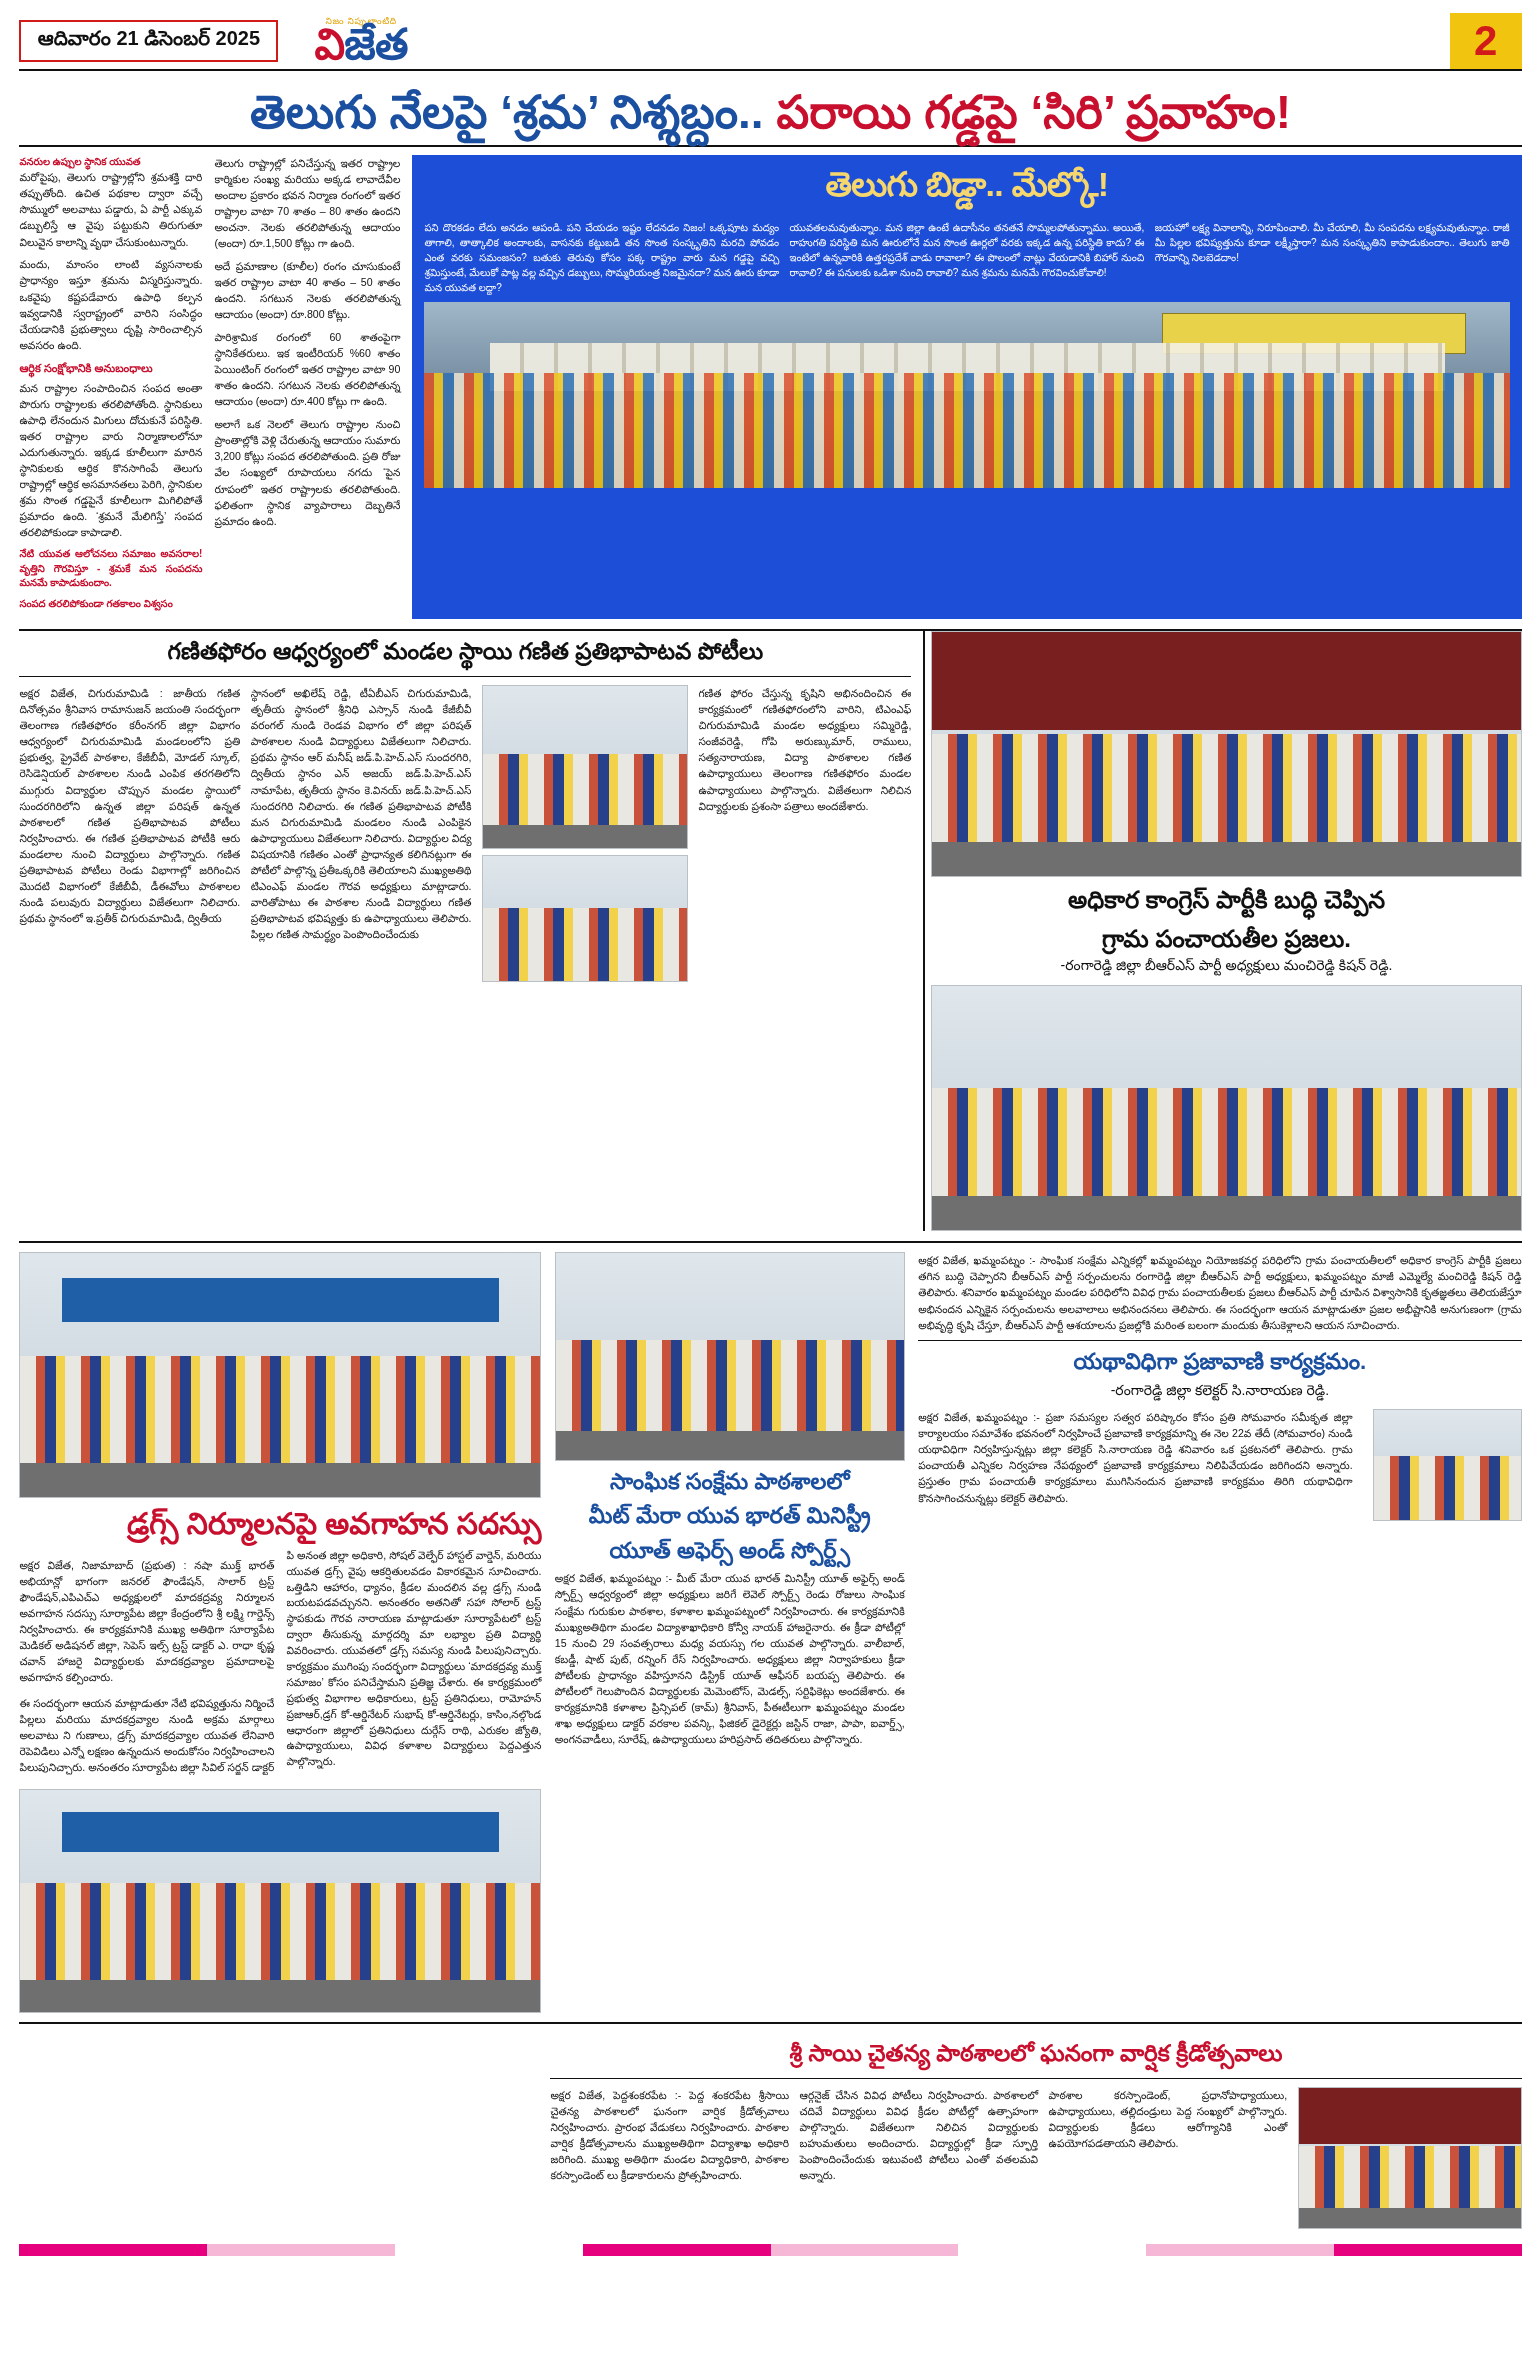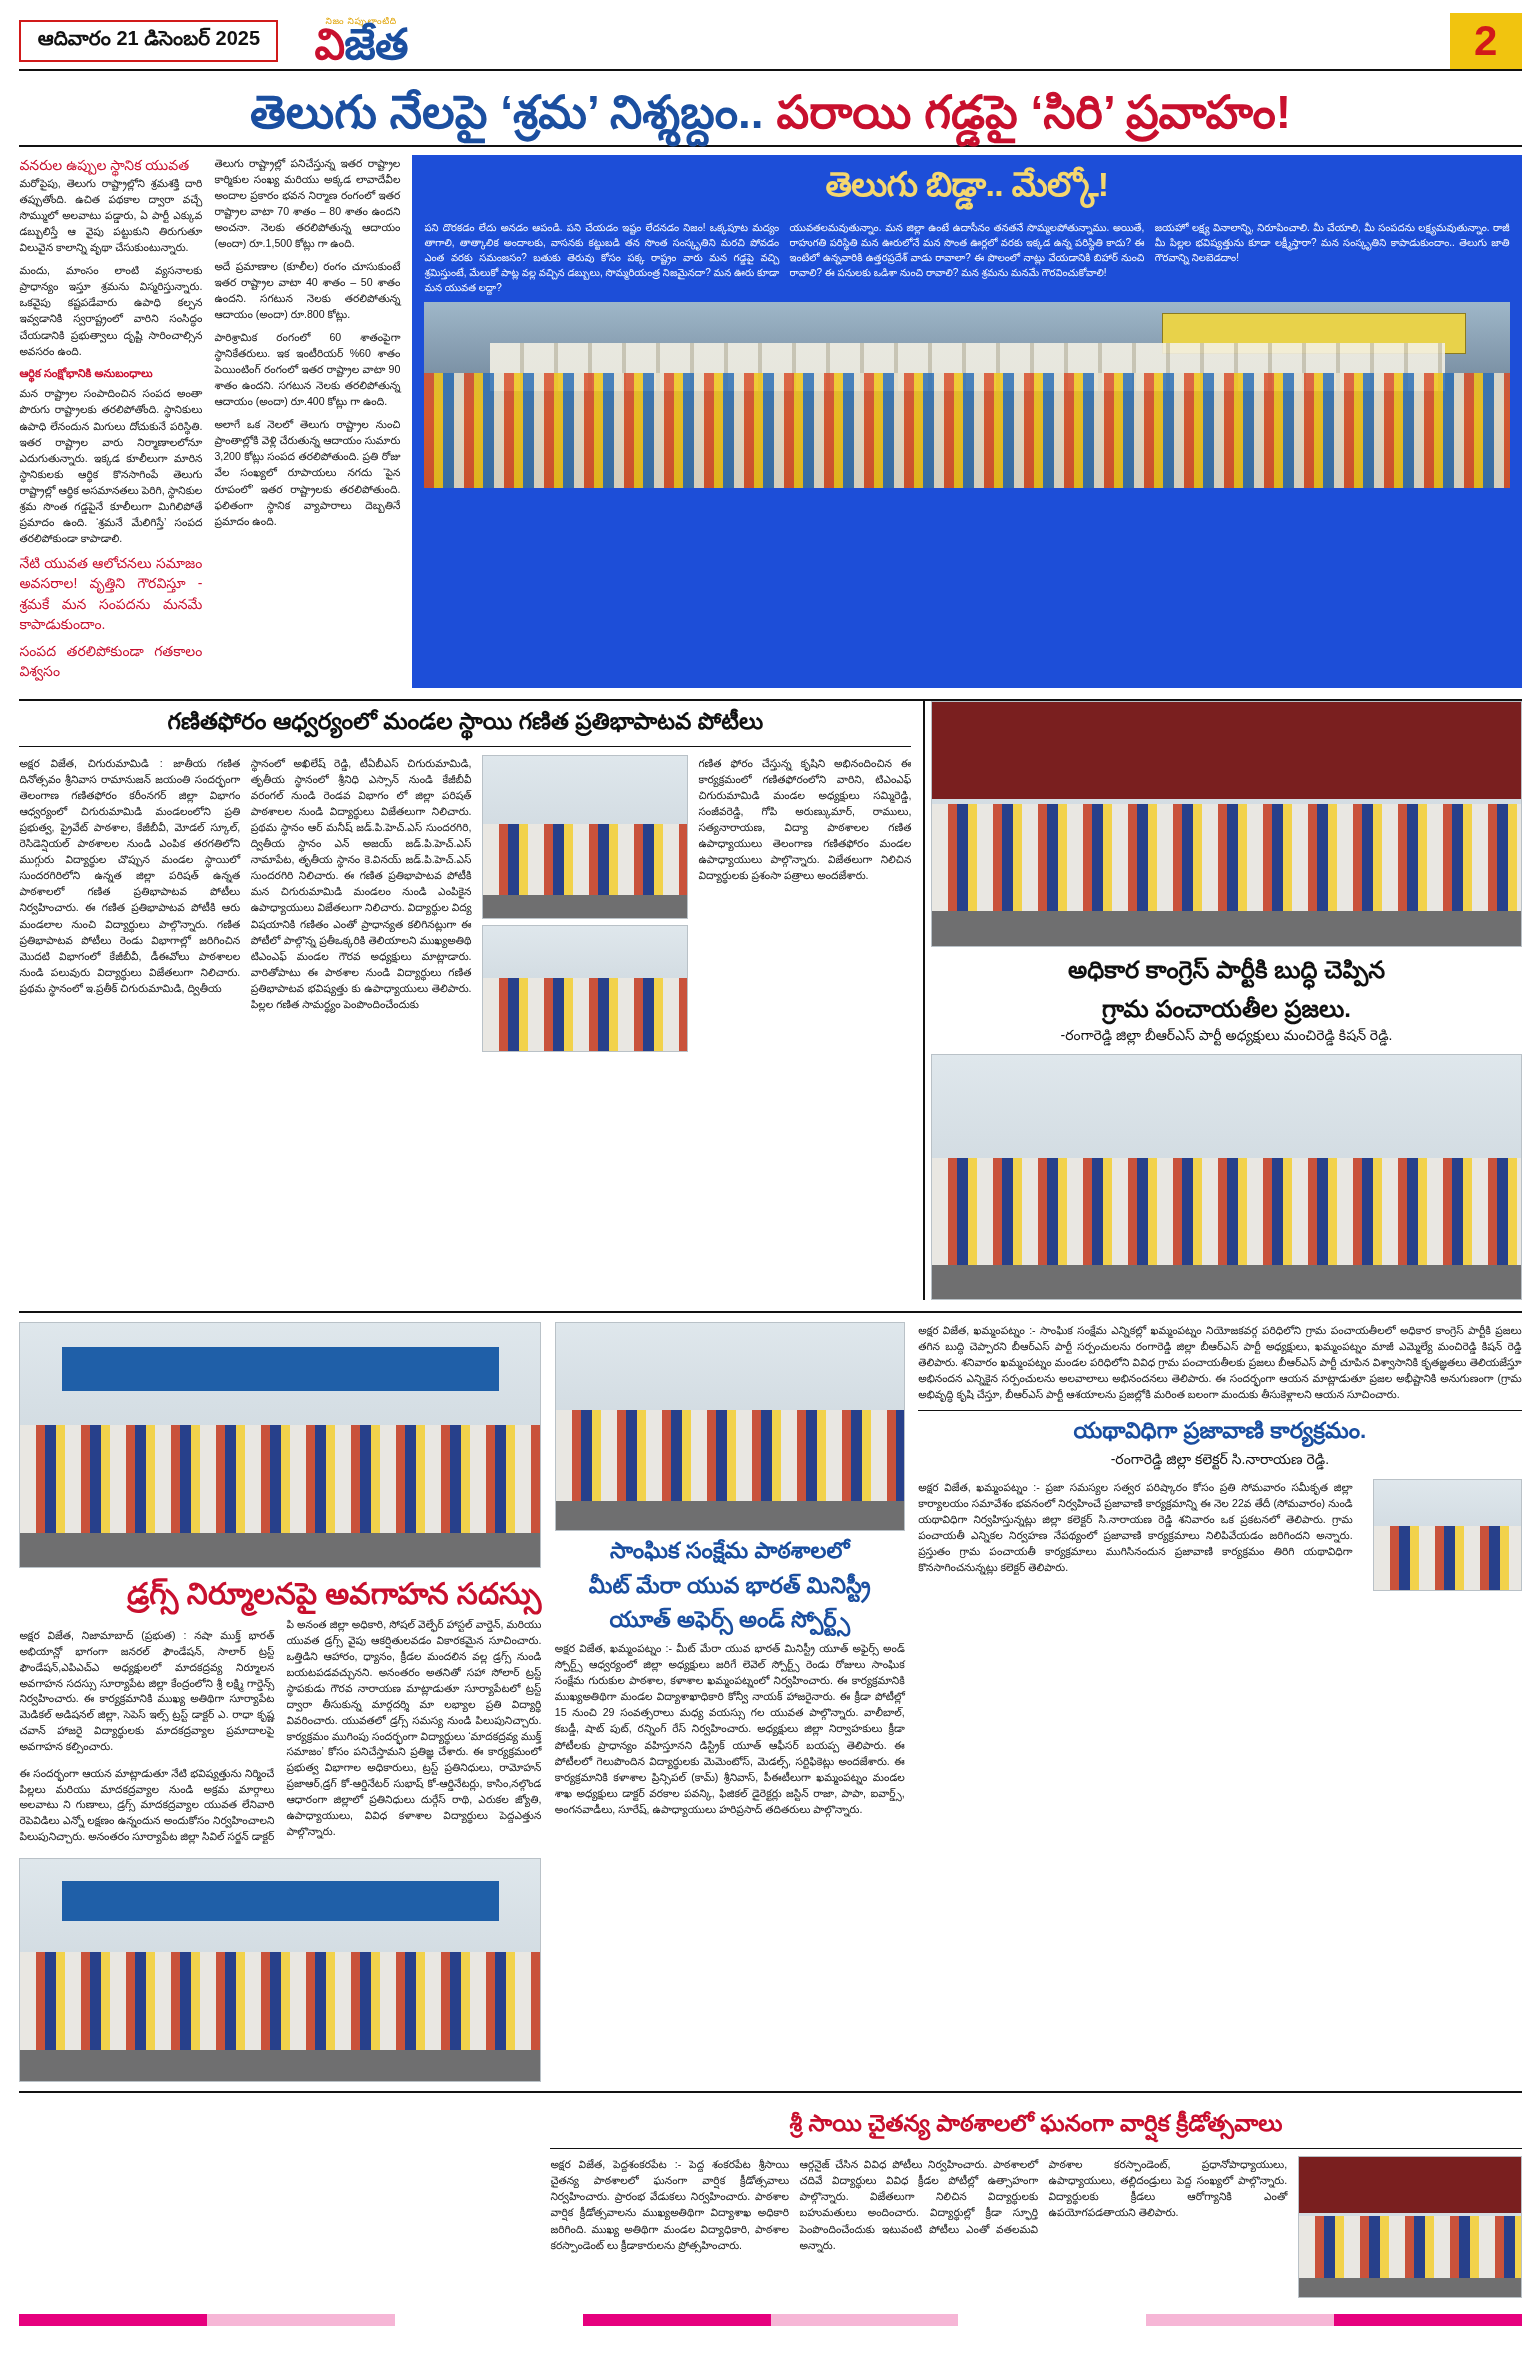--- a/index.html
+++ b/index.html
@@ -87,21 +87,21 @@
     border-bottom:2.2px solid #111;
     margin-bottom:7.5px;
   }
   .lead-headline .part1 { color:#1b4fa0; }
   .lead-headline .part2 { color:#c8102e; }
 
   
   .tx { font-size:10.6px; line-height:1.52; text-align:justify; }
   .tx p { margin:0 0 6.7px 0; }
   .sub-red { color:#c8102e; font-weight:bold; font-size:11.2px; margin:3px 0 3px 0; }
-  .byline { font-size:14px; color:#c8102e; font-weight:normal; line-height:1.45; }
+  .byline { font-size:10px; color:#c8102e; font-weight:bold; line-height:1.45; }
 
   
   .top-block {
     display:flex;
     gap:12px;
     border-bottom:2.2px solid #111;
     padding-bottom:10.4px;
   }
   .top-col { width:183px; }
   .top-col.wide { width:186px; }

